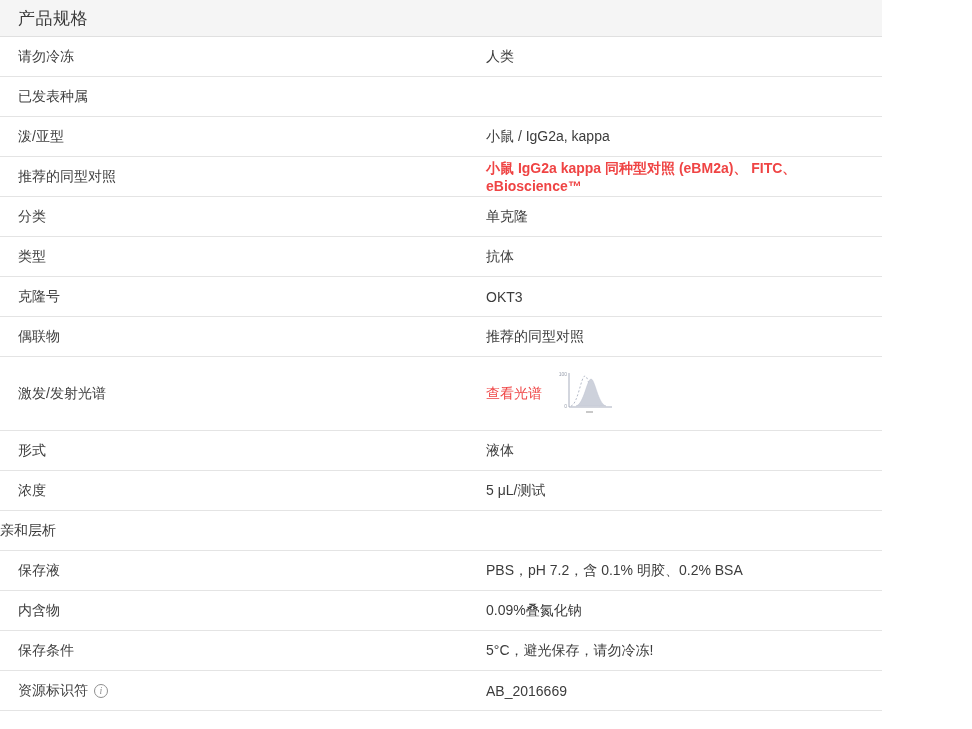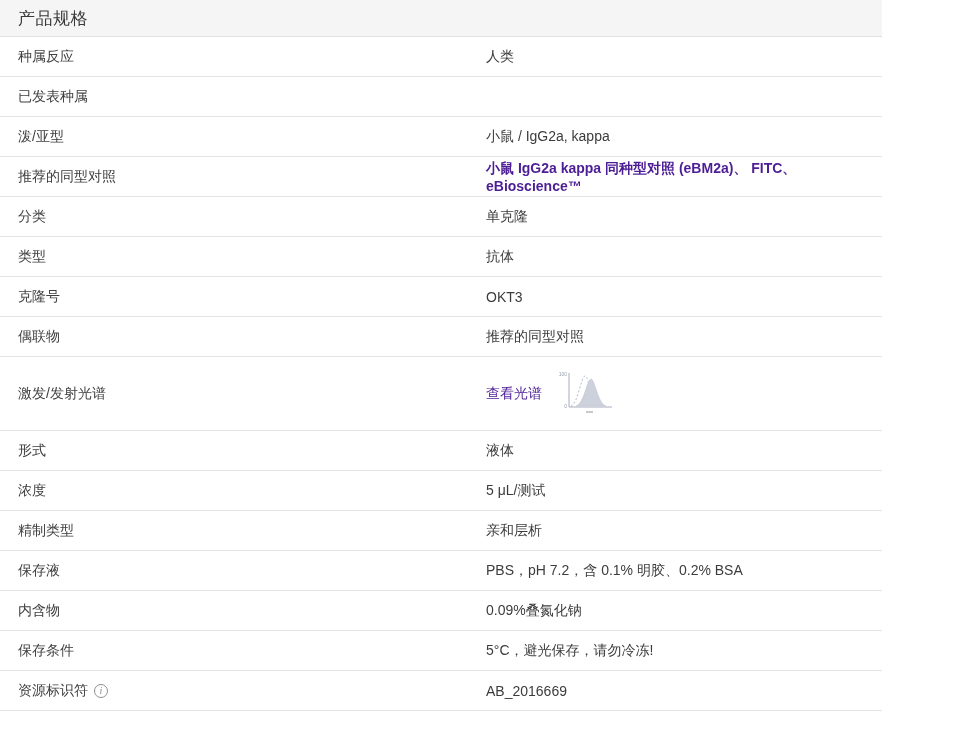--- a/index.html
+++ b/index.html
@@ -51,21 +51,21 @@
     gap: 6px;
   }
   .spec-value {
     flex: 1;
     font-size: 14px;
     color: #3c3c3c;
     display: flex;
     align-items: center;
   }
   a.spec-link {
-    color: #4c1d95;
+    color: #ef4444;
     text-decoration: none;
     cursor: pointer;
     font-size: 14px;
   }
   a.spec-link.bold { font-weight: 700; }
   .spectrum-thumb {
     margin-left: 14px;
     cursor: pointer;
     display: inline-block;
   }
@@ -89,21 +89,21 @@
 </head>
 <body>
 
 <div class="spec-panel">
 
   <div class="spec-header">
     <h2>产品规格</h2>
   </div>
 
   <div class="spec-row">
-    <div class="spec-label">种属反应</div>
+    <div class="spec-label">请勿冷冻</div>
     <div class="spec-value">人类</div>
   </div>
 
   <div class="spec-row">
     <div class="spec-label">已发表种属</div>
   </div>
 
   <div class="spec-row">
     <div class="spec-label">泼/亚型</div>
     <div class="spec-value">小鼠 / IgG2a, kappa</div>
@@ -163,21 +163,20 @@
     <div class="spec-label">形式</div>
     <div class="spec-value">液体</div>
   </div>
 
   <div class="spec-row">
     <div class="spec-label">浓度</div>
     <div class="spec-value">5 μL/测试</div>
   </div>
 
   <div class="spec-row">
-    <div class="spec-label">精制类型</div>
     <div class="spec-value">亲和层析</div>
   </div>
 
   <div class="spec-row">
     <div class="spec-label">保存液</div>
     <div class="spec-value">PBS，pH 7.2，含 0.1% 明胶、0.2% BSA</div>
   </div>
 
   <div class="spec-row">
     <div class="spec-label">内含物</div>

